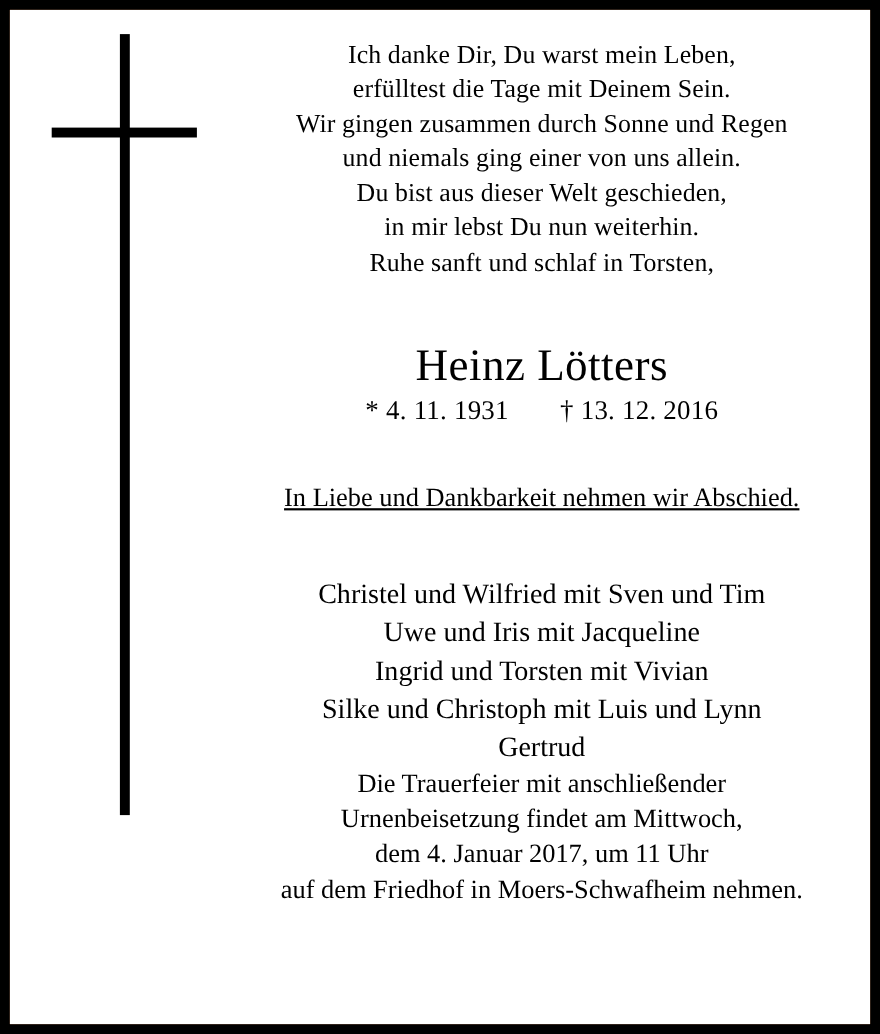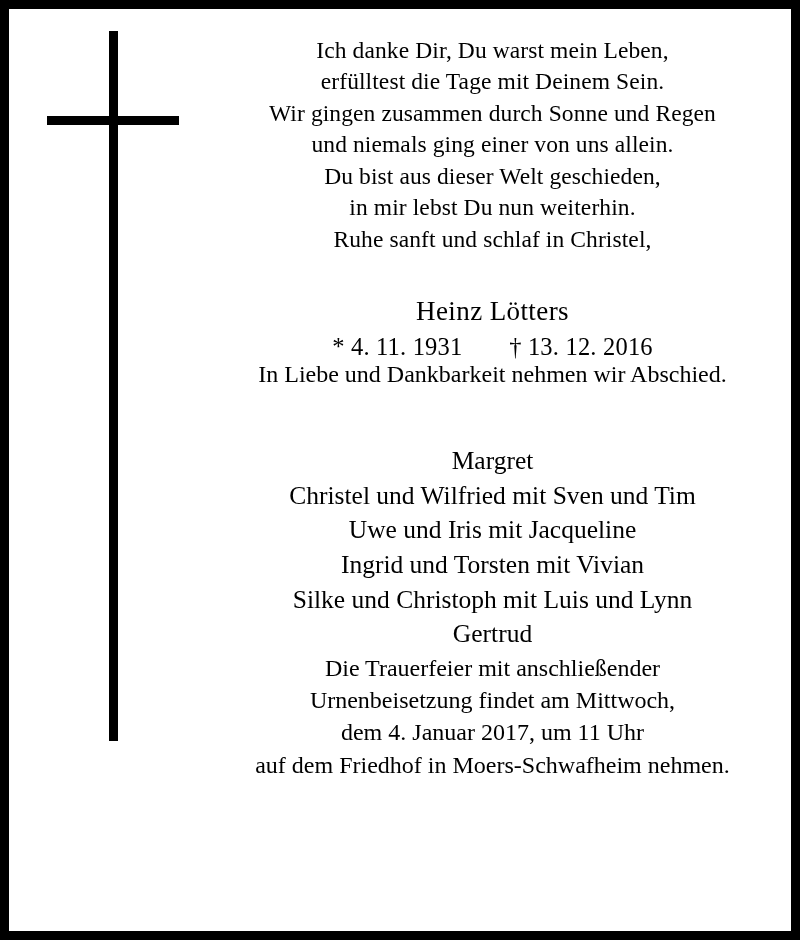--- a/index.html
+++ b/index.html
@@ -68,38 +68,40 @@
     margin-top: 26px;
     font-size: 23.5px;
     line-height: 1.34;
     letter-spacing: 0.1px;
   }
   .poem div {
     white-space: nowrap;
   }
 
   .name {
-    margin-top: 42px;
-    font-size: 27px;
+    margin-top: 54px;
+    font-size: 41px;
     line-height: 1.1;
     letter-spacing: 0.4px;
   }
 
   .dates {
     margin-top: 6px;
     font-size: 24.5px;
     letter-spacing: 0.2px;
   }
   .dates .sep {
     display: inline-block;
     width: 34px;
   }
 
   .farewell {
+    margin-top: 52px;
     font-size: 24px;
+    text-decoration: underline;
   }
 
   .mourners {
     margin-top: 56px;
     font-size: 25.5px;
     line-height: 1.36;
   }
   .mourners div {
     white-space: nowrap;
   }
@@ -125,35 +127,34 @@
 
     <div class="content">
 
       <div class="poem">
         <div>Ich danke Dir, Du warst mein Leben,</div>
         <div>erfülltest die Tage mit Deinem Sein.</div>
         <div>Wir gingen zusammen durch Sonne und Regen</div>
         <div>und niemals ging einer von uns allein.</div>
         <div>Du bist aus dieser Welt geschieden,</div>
         <div>in mir lebst Du nun weiterhin.</div>
-        <div>Ruhe sanft und schlaf in Christel,</div>
+        <div>Ruhe sanft und schlaf in Torsten,</div>
       </div>
 
       <div class="name">Heinz Lötters</div>
 
       <div class="dates">
         <span>* 4. 11. 1931</span>
         <span class="sep"></span>
         <span>† 13. 12. 2016</span>
       </div>
 
       <div class="farewell">In Liebe und Dankbarkeit nehmen wir Abschied.</div>
 
       <div class="mourners">
-        <div>Margret</div>
         <div>Christel und Wilfried mit Sven und Tim</div>
         <div>Uwe und Iris mit Jacqueline</div>
         <div>Ingrid und Torsten mit Vivian</div>
         <div>Silke und Christoph mit Luis und Lynn</div>
         <div>Gertrud</div>
       </div>
 
       <div class="ceremony">
         <div>Die Trauerfeier mit anschließender</div>
         <div>Urnenbeisetzung findet am Mittwoch,</div>

